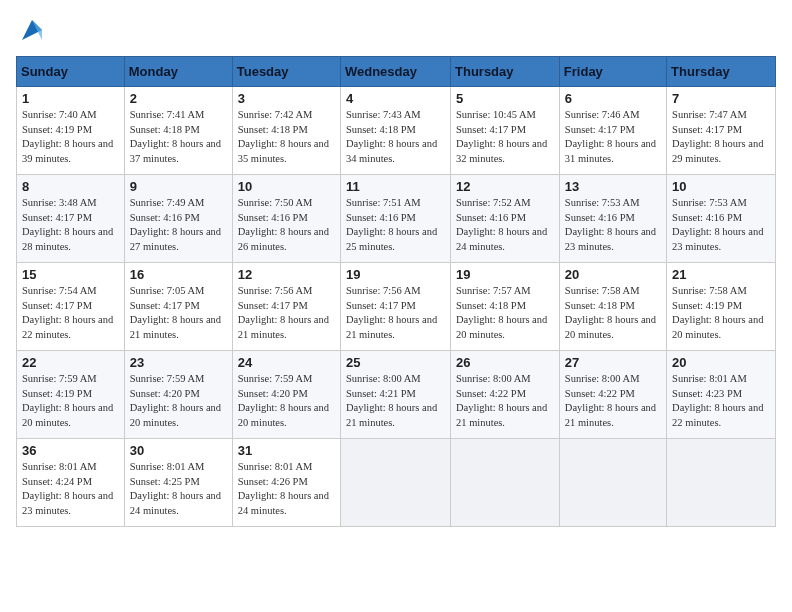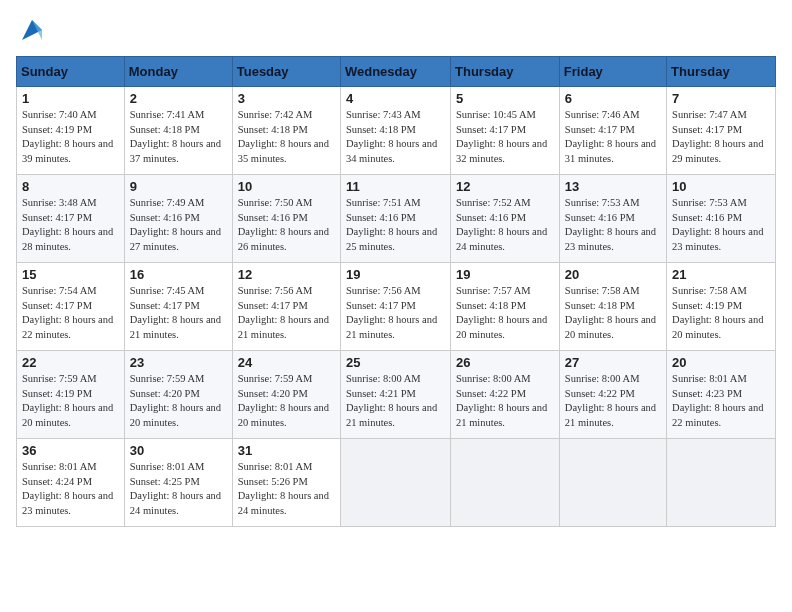--- a/index.html
+++ b/index.html
@@ -236,21 +236,21 @@
           <span class="day-num">15</span>
 <div class="day-info">
   <span>Sunrise: 7:54 AM</span><br>
   <span>Sunset: 4:17 PM</span><br>
   <span>Daylight: 8 hours and 22 minutes.</span>
 </div>
         </td>
         <td>
           <span class="day-num">16</span>
 <div class="day-info">
-  <span>Sunrise: 7:45 AM</span><br>
+  <span>Sunrise: 7:05 AM</span><br>
   <span>Sunset: 4:17 PM</span><br>
   <span>Daylight: 8 hours and 21 minutes.</span>
 </div>
         </td>
         <td>
           <span class="day-num">12</span>
 <div class="day-info">
   <span>Sunrise: 7:56 AM</span><br>
   <span>Sunset: 4:17 PM</span><br>
   <span>Daylight: 8 hours and 21 minutes.</span>
@@ -361,21 +361,21 @@
 <div class="day-info">
   <span>Sunrise: 8:01 AM</span><br>
   <span>Sunset: 4:25 PM</span><br>
   <span>Daylight: 8 hours and 24 minutes.</span>
 </div>
         </td>
         <td>
           <span class="day-num">31</span>
 <div class="day-info">
   <span>Sunrise: 8:01 AM</span><br>
-  <span>Sunset: 5:26 PM</span><br>
+  <span>Sunset: 4:26 PM</span><br>
   <span>Daylight: 8 hours and 24 minutes.</span>
 </div>
         </td>
         <td class="empty"></td>
         <td class="empty"></td>
         <td class="empty"></td>
         <td class="empty"></td>
       </tr>
     </tbody>
 </table>

